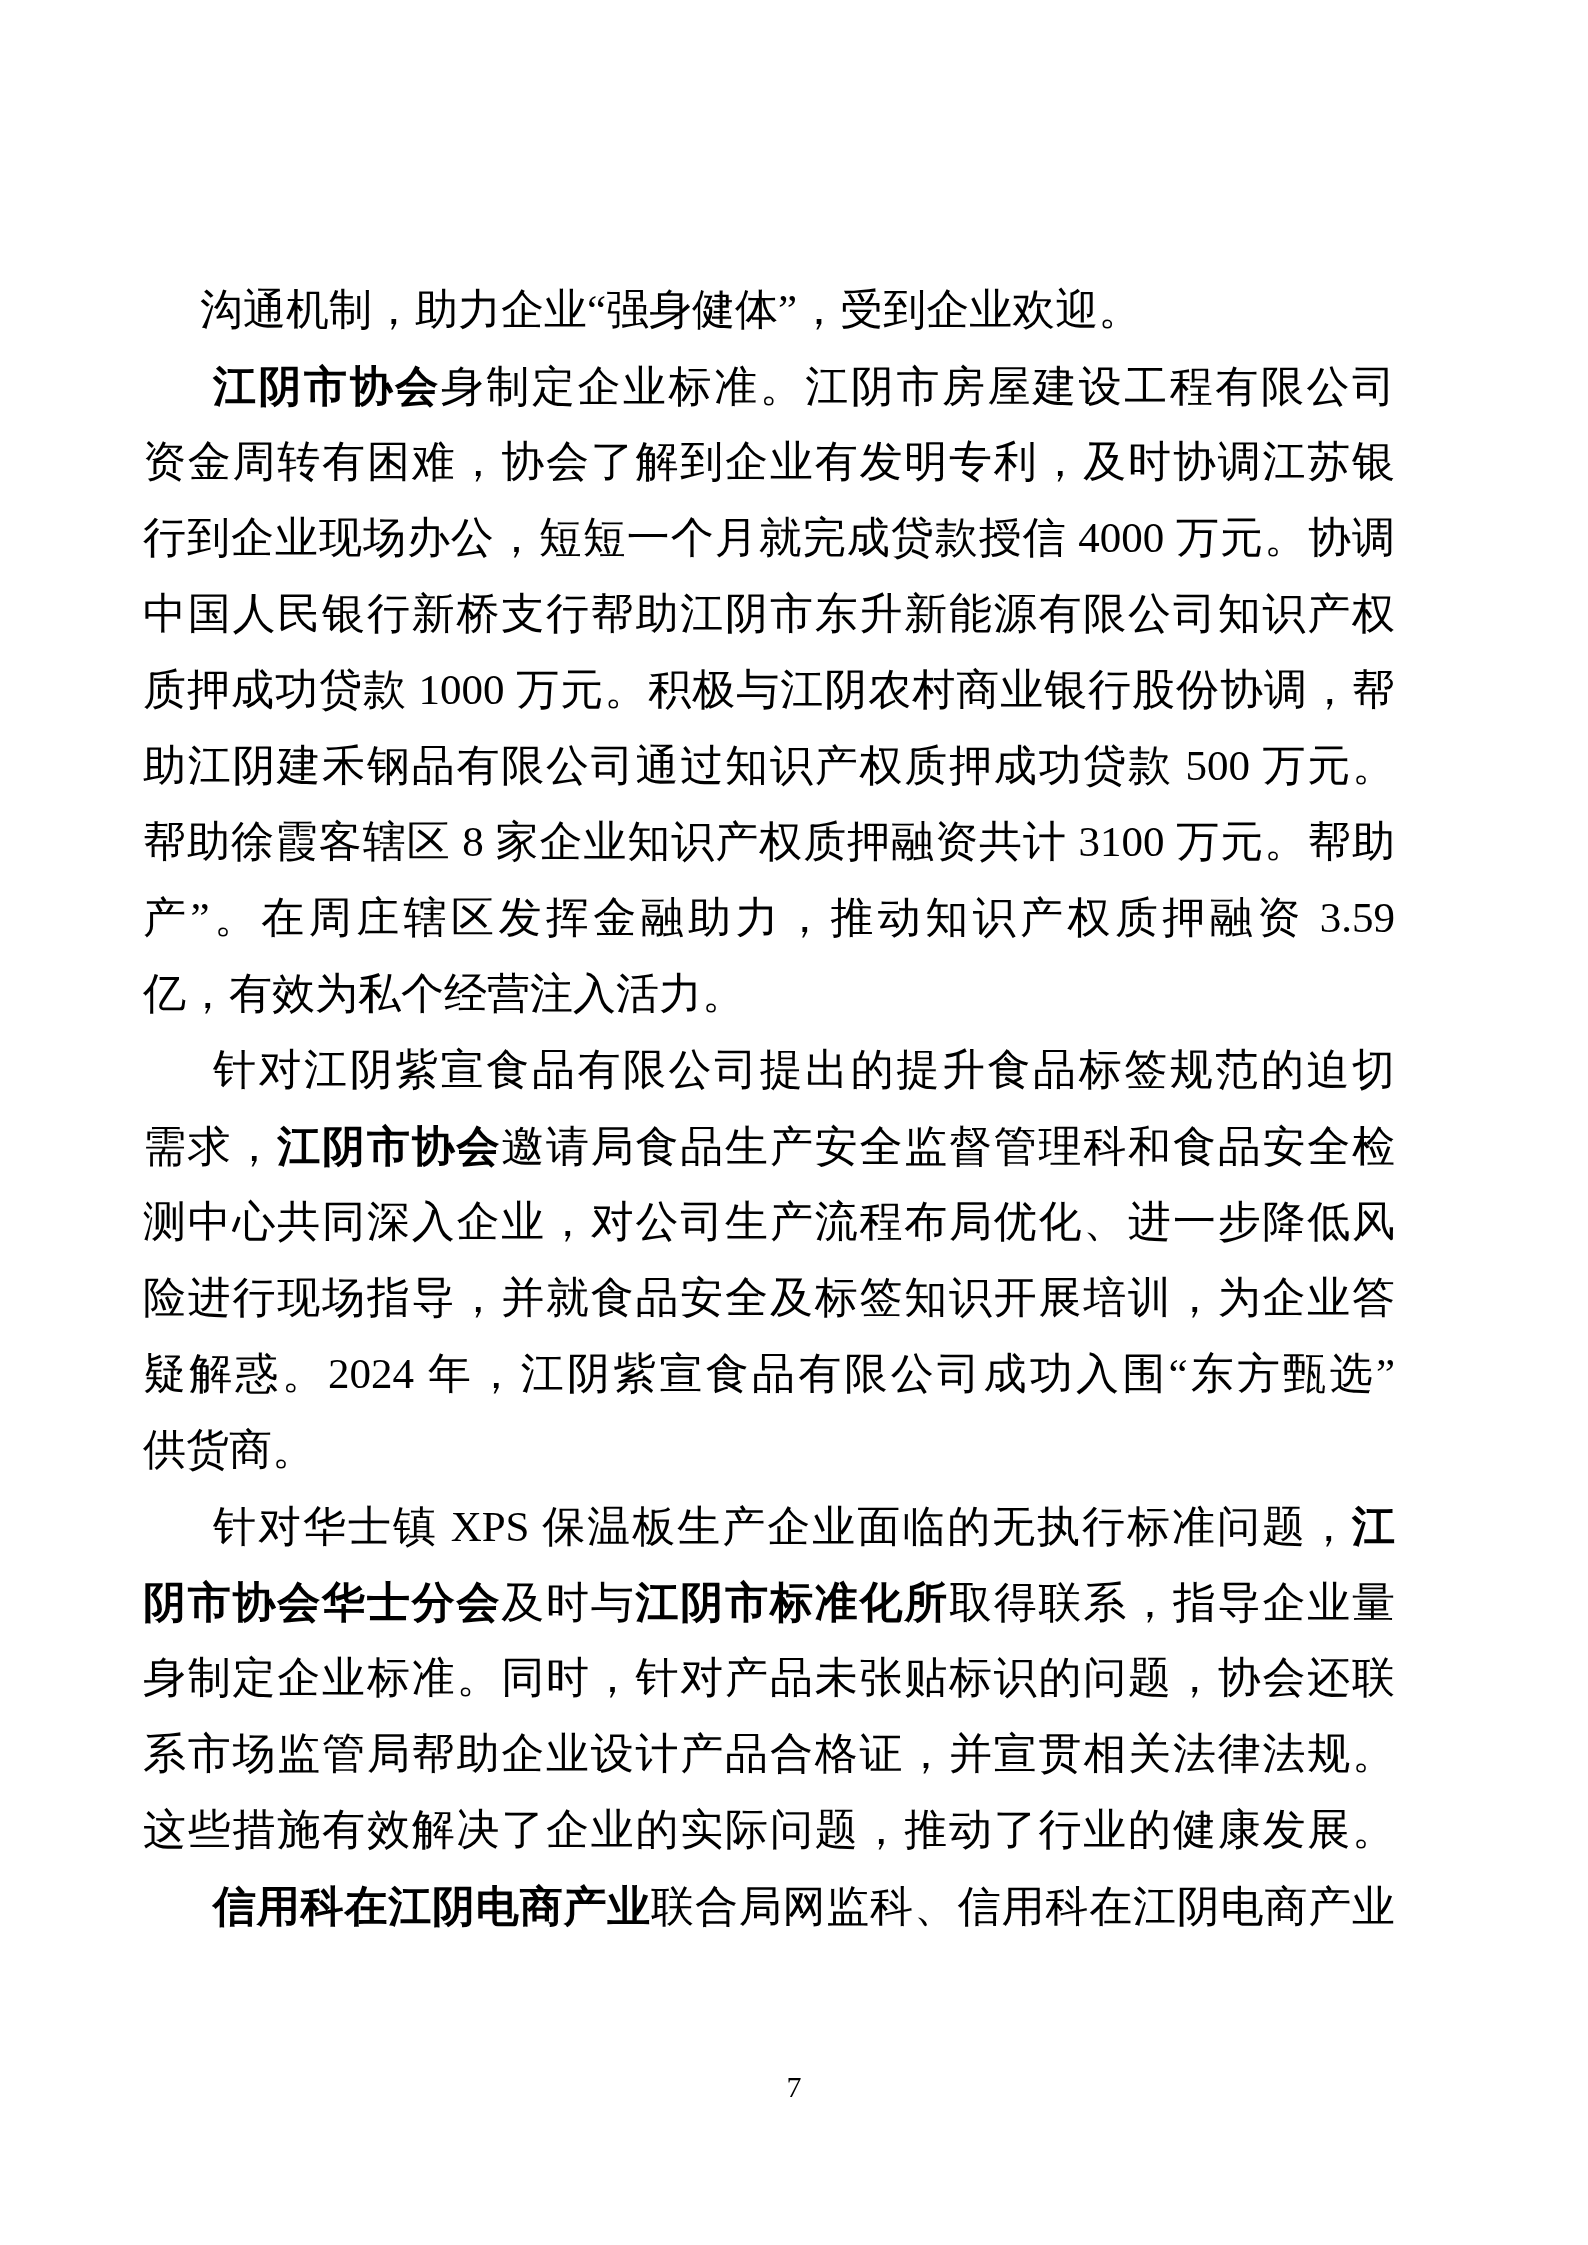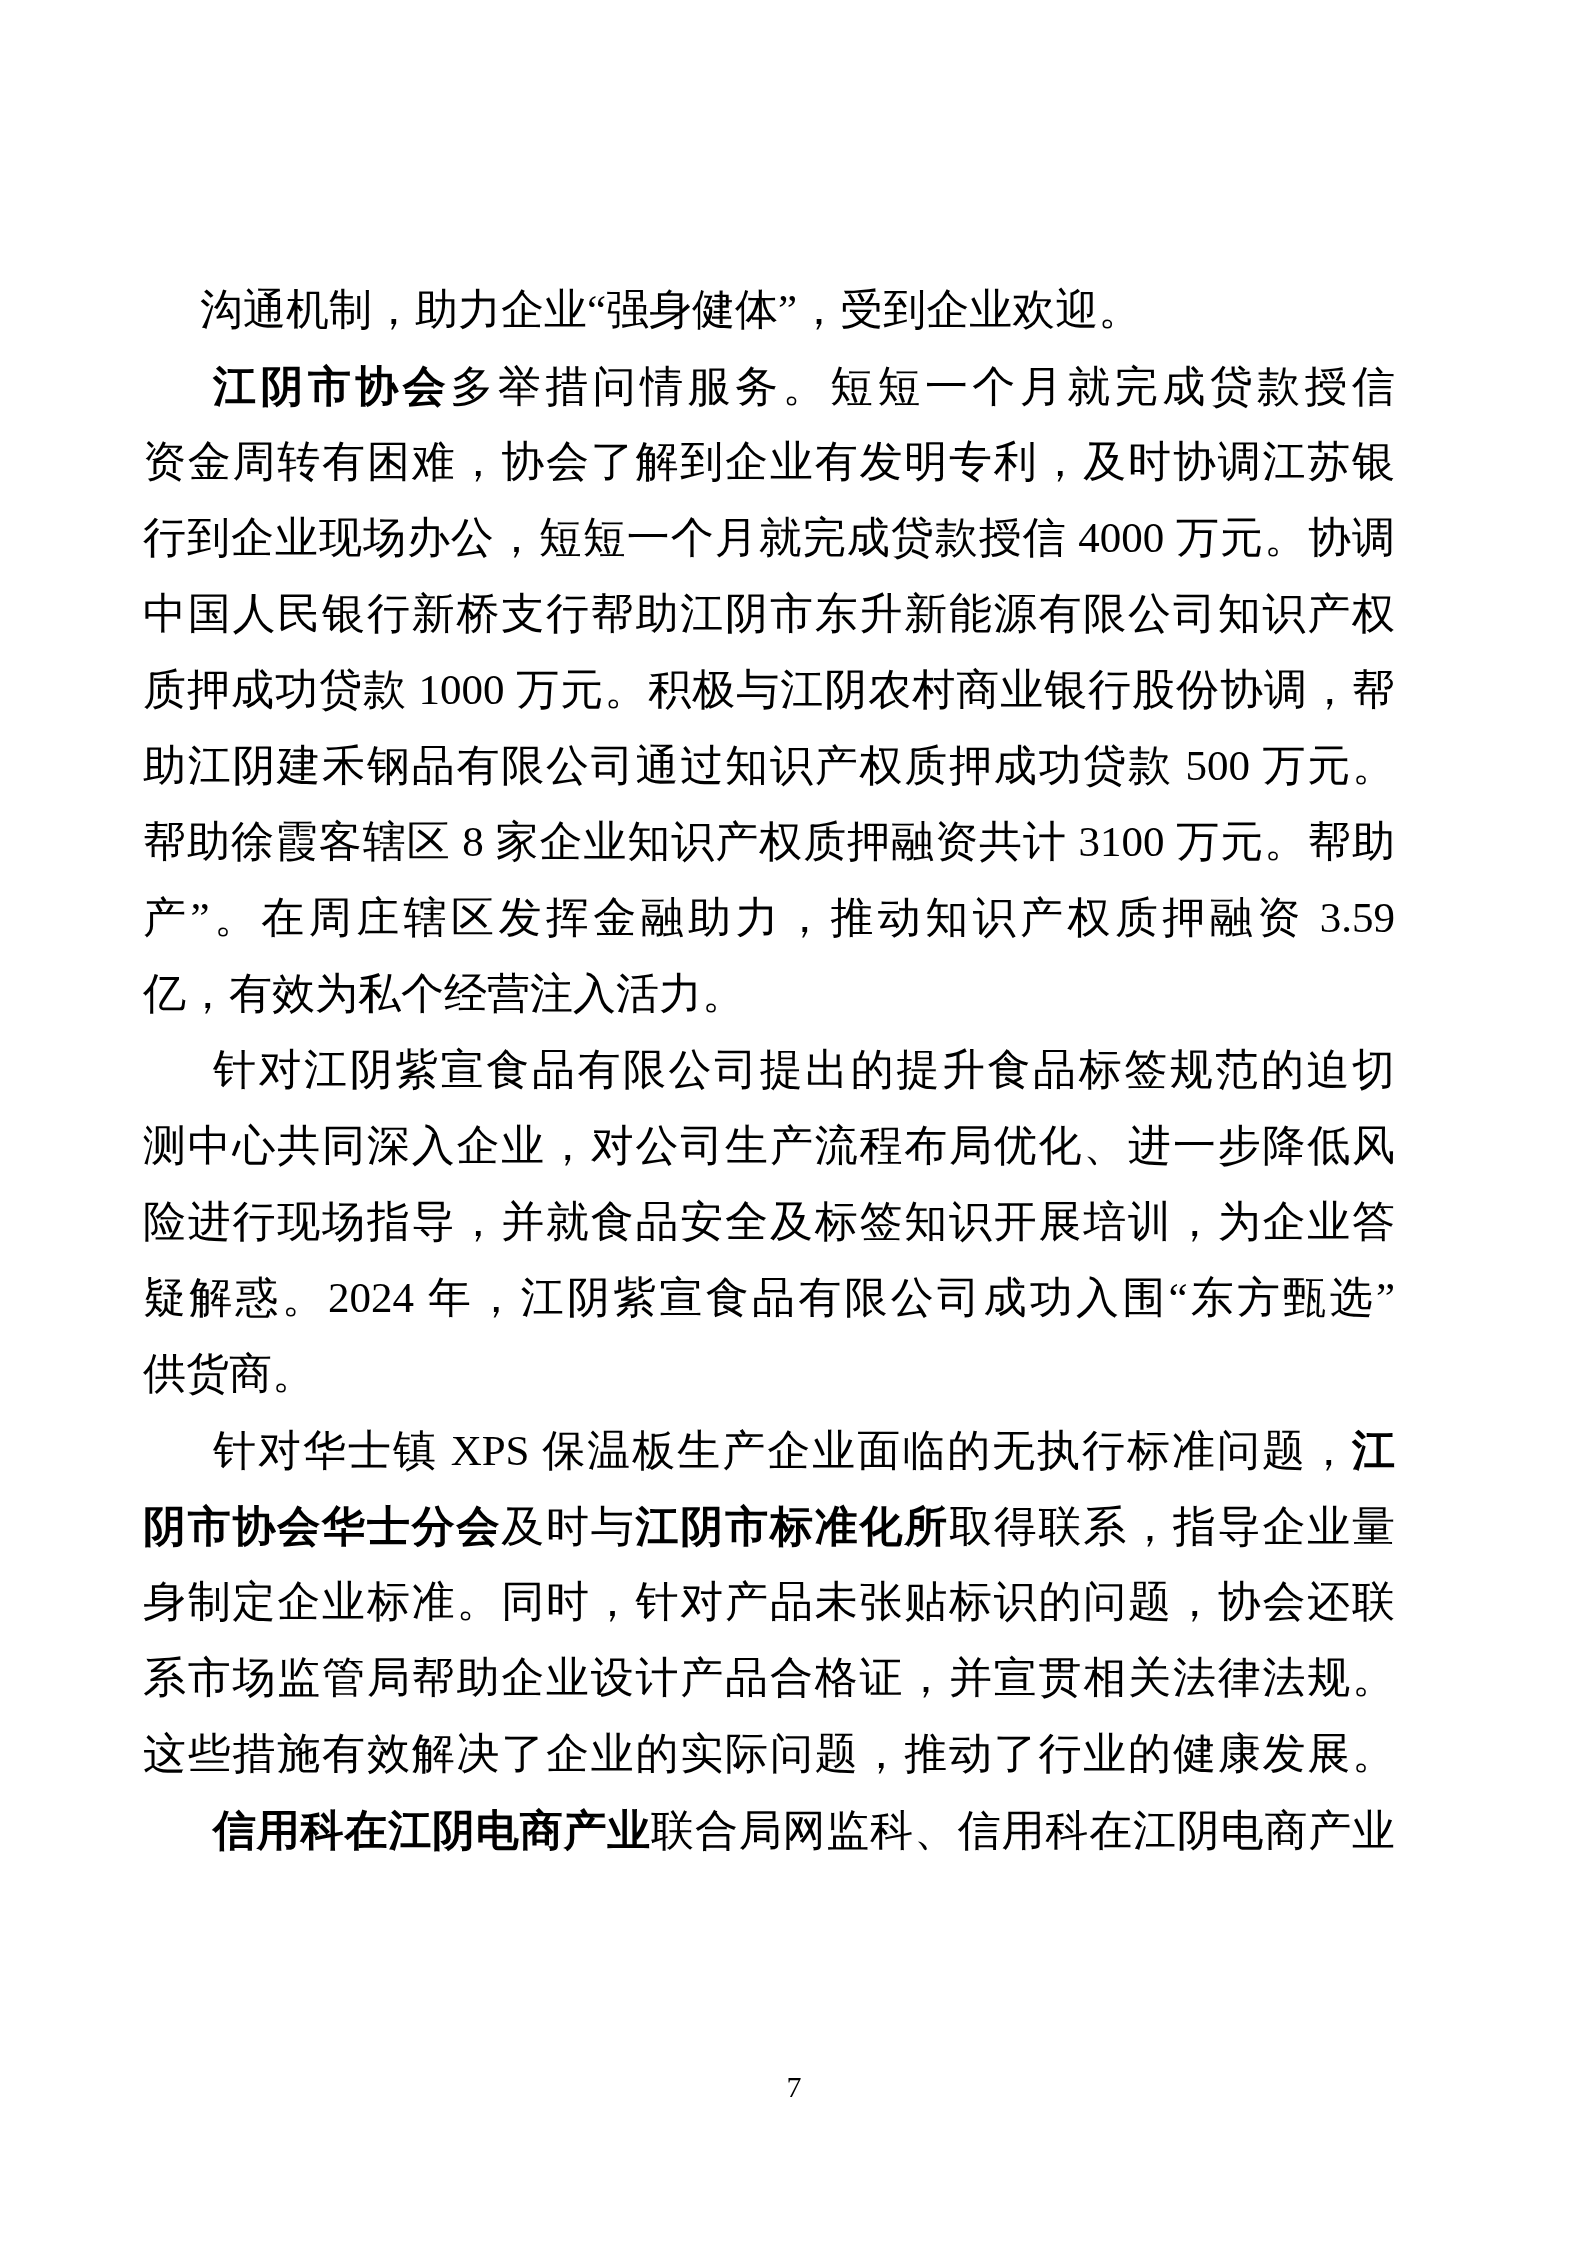--- a/index.html
+++ b/index.html
@@ -62,32 +62,33 @@
 </style>
 </head>
 <body>
 
 <div class="page">
   <div class="text-block" id="doc-body">
       <div class="para">
         <div class="line short" style="padding-left: 57px;"><span class="run">沟通机制，助力企业“强身健体”，受到企业欢迎。</span></div>
       </div>
       <div class="para">
-        <div class="line" style="padding-left: 70px;"><span class="run bold-term">江阴市协会</span><span class="run">多举措问情服务。短短一个月就完成贷款授信</span></div>
+        <div class="line" style="padding-left: 70px;"><span class="run bold-term">江阴市协会</span><span class="run">身制定企业标准。江阴市房屋建设工程有限公司</span></div>
         <div class="line"><span class="run">资金周转有困难，协会了解到企业有发明专利，及时协调江苏银</span></div>
         <div class="line"><span class="run">行到企业现场办公，短短一个月就完成贷款授信 4000 万元。协调</span></div>
         <div class="line"><span class="run">中国人民银行新桥支行帮助江阴市东升新能源有限公司知识产权</span></div>
         <div class="line"><span class="run">质押成功贷款 1000 万元。积极与江阴农村商业银行股份协调，帮</span></div>
         <div class="line"><span class="run">助江阴建禾钢品有限公司通过知识产权质押成功贷款 500 万元。</span></div>
         <div class="line"><span class="run">帮助徐霞客辖区 8 家企业知识产权质押融资共计 3100 万元。帮助</span></div>
         <div class="line"><span class="run">产”。在周庄辖区发挥金融助力，推动知识产权质押融资 3.59</span></div>
         <div class="line short"><span class="run">亿，有效为私个经营注入活力。</span></div>
       </div>
       <div class="para">
         <div class="line" style="padding-left: 70px;"><span class="run">针对江阴紫宣食品有限公司提出的提升食品标签规范的迫切</span></div>
+        <div class="line"><span class="run">需求，</span><span class="run bold-term">江阴市协会</span><span class="run">邀请局食品生产安全监督管理科和食品安全检</span></div>
         <div class="line"><span class="run">测中心共同深入企业，对公司生产流程布局优化、进一步降低风</span></div>
         <div class="line"><span class="run">险进行现场指导，并就食品安全及标签知识开展培训，为企业答</span></div>
         <div class="line"><span class="run">疑解惑。2024 年，江阴紫宣食品有限公司成功入围“东方甄选”</span></div>
         <div class="line short"><span class="run">供货商。</span></div>
       </div>
       <div class="para">
         <div class="line" style="padding-left: 70px;"><span class="run">针对华士镇 XPS 保温板生产企业面临的无执行标准问题，</span><span class="run bold-term">江</span></div>
         <div class="line"><span class="run bold-term">阴市协会华士分会</span><span class="run">及时与</span><span class="run bold-term">江阴市标准化所</span><span class="run">取得联系，指导企业量</span></div>
         <div class="line"><span class="run">身制定企业标准。同时，针对产品未张贴标识的问题，协会还联</span></div>
         <div class="line"><span class="run">系市场监管局帮助企业设计产品合格证，并宣贯相关法律法规。</span></div>

